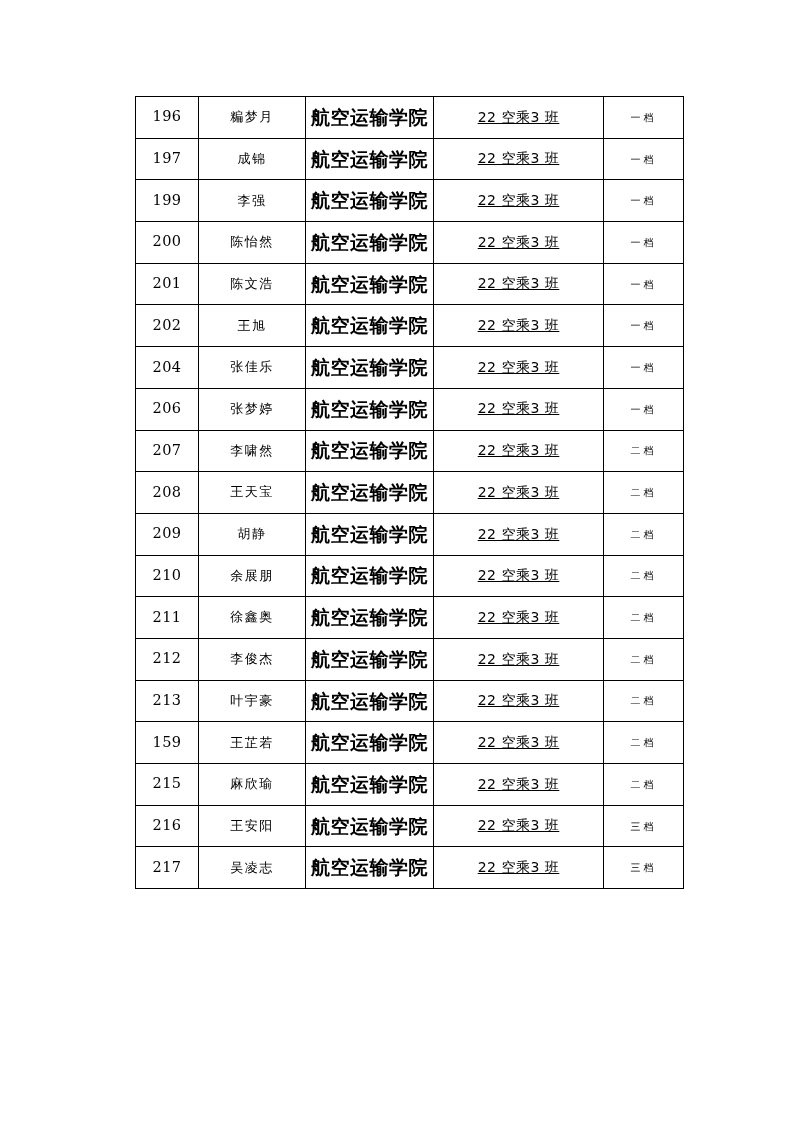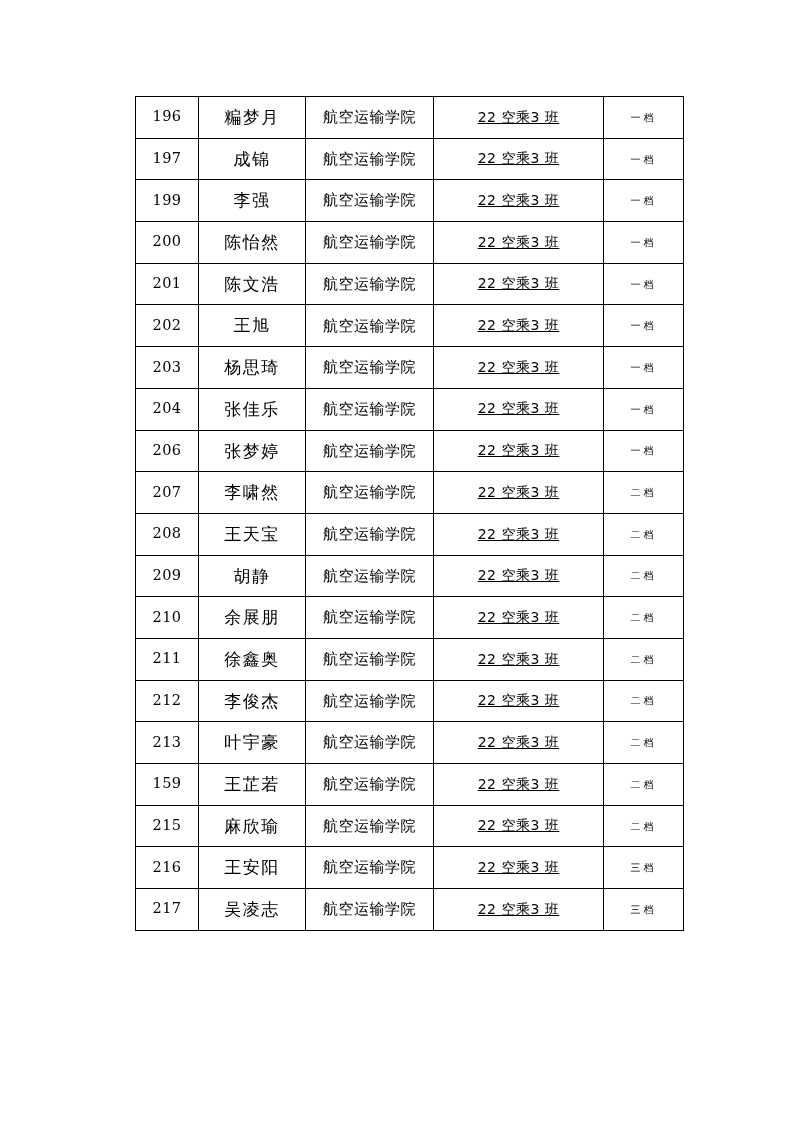--- a/index.html
+++ b/index.html
@@ -50,27 +50,28 @@
   .col-class { width: 170px; }
   .col-level { width: 80px; }
 
   td.cell-no {
     font-family: "DejaVu Serif", "Liberation Serif", serif;
     font-size: 14.5px;
     letter-spacing: 0.5px;
   }
   td.cell-name {
     font-family: "DejaVu Sans", "Liberation Sans", sans-serif;
-    font-size: 17px;
+    font-size: 13px;
     letter-spacing: 1.5px;
   }
   td.cell-dept {
     font-family: "DejaVu Sans", "Liberation Sans", sans-serif;
-    font-size: 15px;
+    font-size: 19px;
     letter-spacing: 0.5px;
+    font-weight: bold;
   }
   td.cell-class {
     font-family: "DejaVu Sans", "Liberation Sans", sans-serif;
     font-size: 14px;
     letter-spacing: 0.5px;
     text-decoration: underline;
   }
   td.cell-level {
     font-family: "DejaVu Sans", "Liberation Sans", sans-serif;
     font-size: 10px;
@@ -128,27 +129,20 @@
             <td class="cell-level">一档</td>
           </tr>
           <tr>
             <td class="cell-no">202</td>
             <td class="cell-name">王旭</td>
             <td class="cell-dept">航空运输学院</td>
             <td class="cell-class">22 空乘3 班</td>
             <td class="cell-level">一档</td>
           </tr>
           <tr>
-            <td class="cell-no">203</td>
-            <td class="cell-name">杨思琦</td>
-            <td class="cell-dept">航空运输学院</td>
-            <td class="cell-class">22 空乘3 班</td>
-            <td class="cell-level">一档</td>
-          </tr>
-          <tr>
             <td class="cell-no">204</td>
             <td class="cell-name">张佳乐</td>
             <td class="cell-dept">航空运输学院</td>
             <td class="cell-class">22 空乘3 班</td>
             <td class="cell-level">一档</td>
           </tr>
           <tr>
             <td class="cell-no">206</td>
             <td class="cell-name">张梦婷</td>
             <td class="cell-dept">航空运输学院</td>

